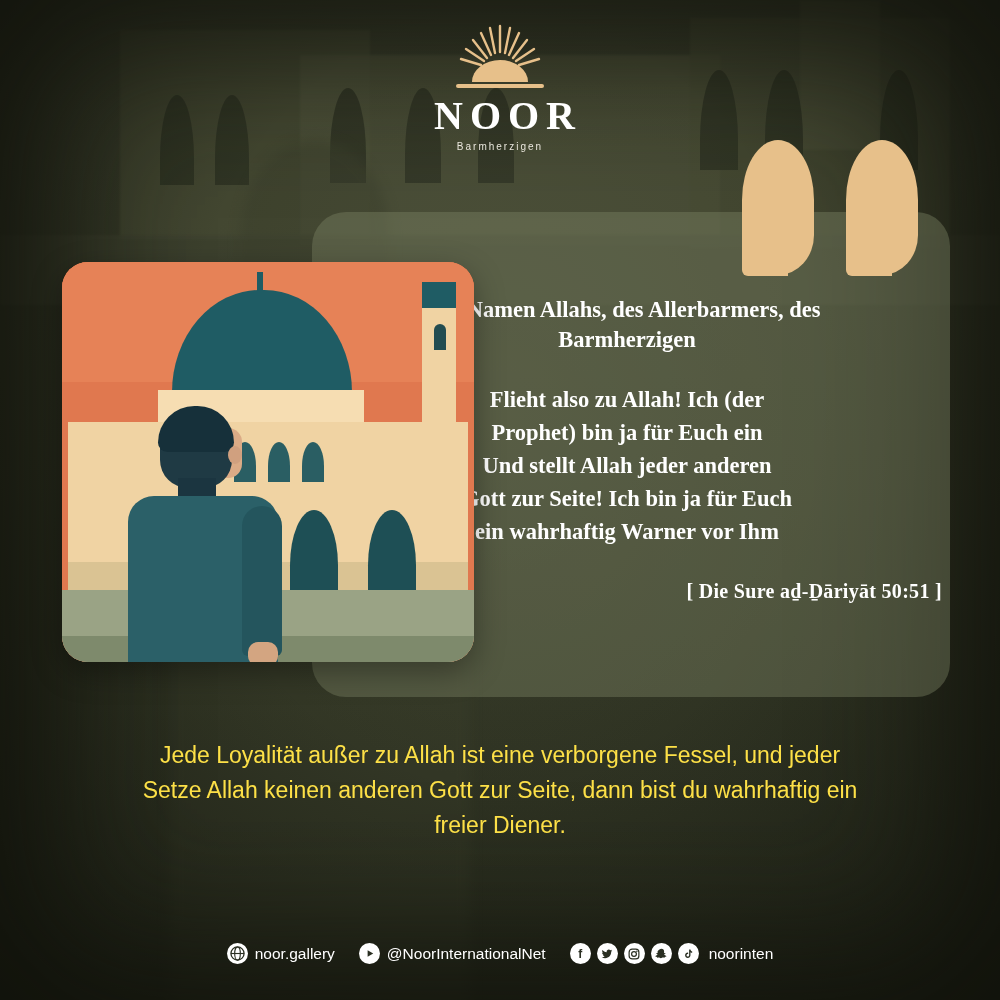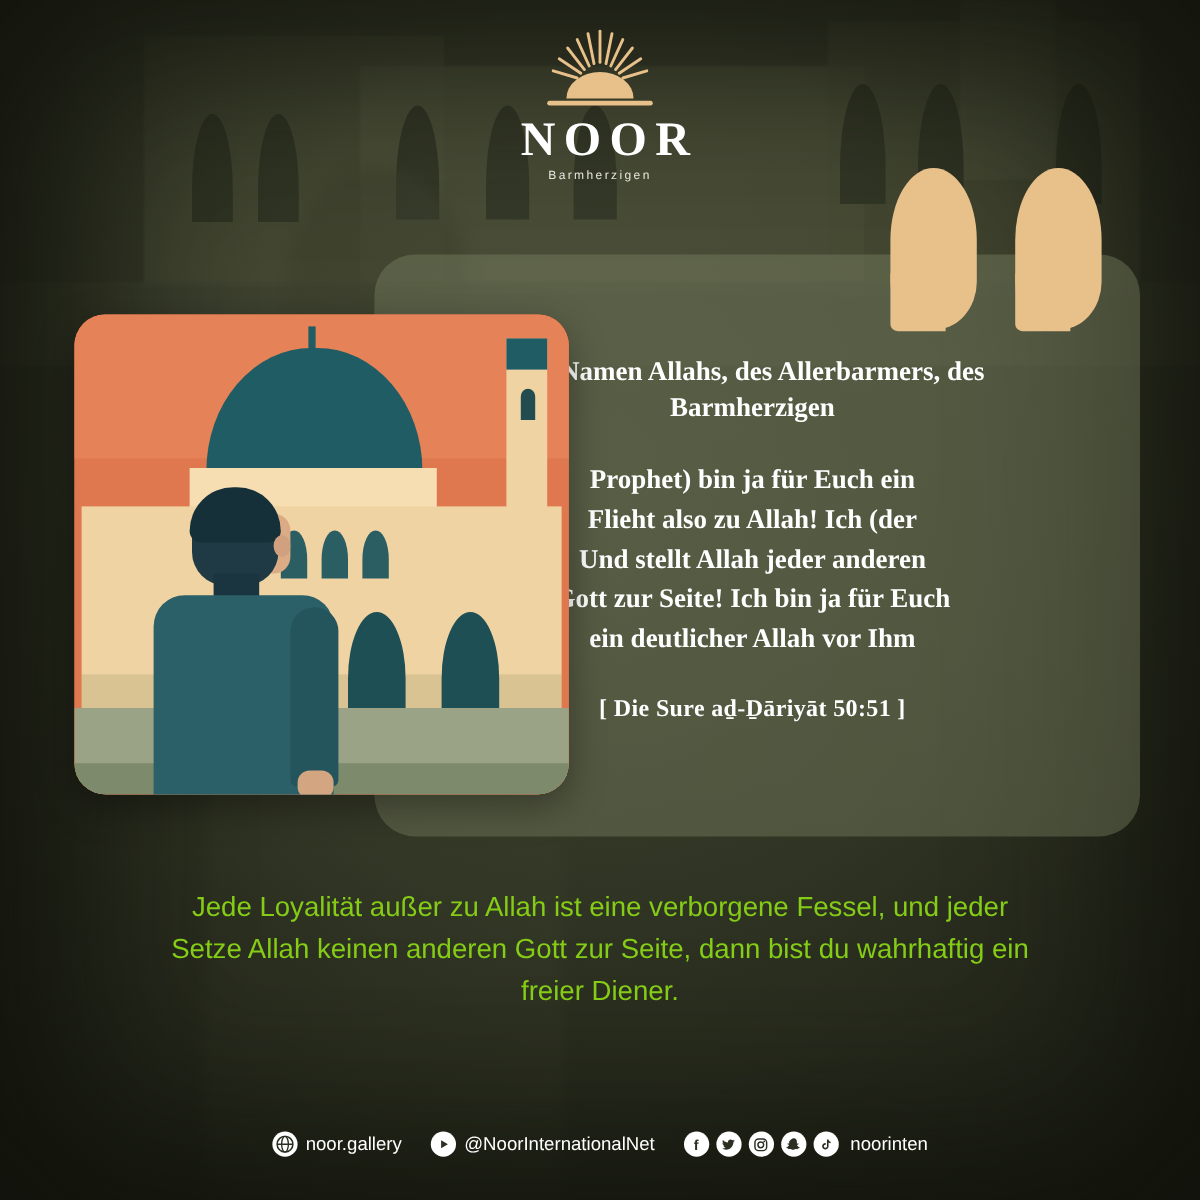--- a/index.html
+++ b/index.html
@@ -120,21 +120,21 @@
   }
   .quote-line-1 {
     font-size: 22.5px; line-height: 30px; padding: 0 60px;
   }
   .quote-body {
     margin-top: 28px;
     font-size: 22.5px; line-height: 33px; padding: 0 62px;
   }
   .quote-source {
     margin-top: 32px;
-    font-size: 20px; letter-spacing: .3px;
+    font-size: 20px; letter-spacing: .3px; text-align: right;
   }
 
   
   .qmarks {
     position: absolute; left: 742px; top: 140px;
     z-index: 4; display: flex; gap: 32px;
   }
   .qmark {
     width: 72px; height: 135px;
     background: #e7c08a;
@@ -239,21 +239,21 @@
   }
   .p-hand {
     position: absolute; left: 128px; top: 232px; width: 30px; height: 24px;
     background: #d3a581; border-radius: 10px;
   }
 
   
   .caption {
     position: absolute; left: 60px; top: 738px; width: 880px;
     text-align: center;
-    color: #84cc16;
+    color: #fde047;
     font-size: 23px; line-height: 35px;
     z-index: 5;
   }
   .hashtags { margin-top: 16px; font-size: 23px; }
 
   
   .footer {
     position: absolute; left: 0; right: 0; bottom: 36px;
     display: flex; justify-content: center; align-items: center; gap: 10px;
     color: #ffffff; font-size: 15.5px; z-index: 6;
@@ -324,25 +324,25 @@
   <div class="quote-card"></div>
 
   <div class="qmarks">
     <div class="qmark"></div>
     <div class="qmark"></div>
   </div>
 
   <div class="quote-text">
     <div class="quote-line-1">Im Namen Allahs, des Allerbarmers, des Barmherzigen</div>
     <div class="quote-body">
+      <div>Flieht also zu Allah! Ich (der</div>
       <div>Prophet) bin ja für Euch ein</div>
-      <div>Flieht also zu Allah! Ich (der</div>
       <div>Und stellt Allah jeder anderen</div>
       <div>Gott zur Seite! Ich bin ja für Euch</div>
-      <div>ein deutlicher Allah vor Ihm</div>
+      <div>ein wahrhaftig Warner vor Ihm</div>
     </div>
     <div class="quote-source">[ Die Sure aḏ-Ḏāriyāt 50:51 ]</div>
   </div>
 
   <div class="illus">
     <div class="sky"></div>
     <div class="sky2"></div>
     <div class="dome-tip"></div>
     <div class="dome"></div>
     <div class="minaret"></div>

